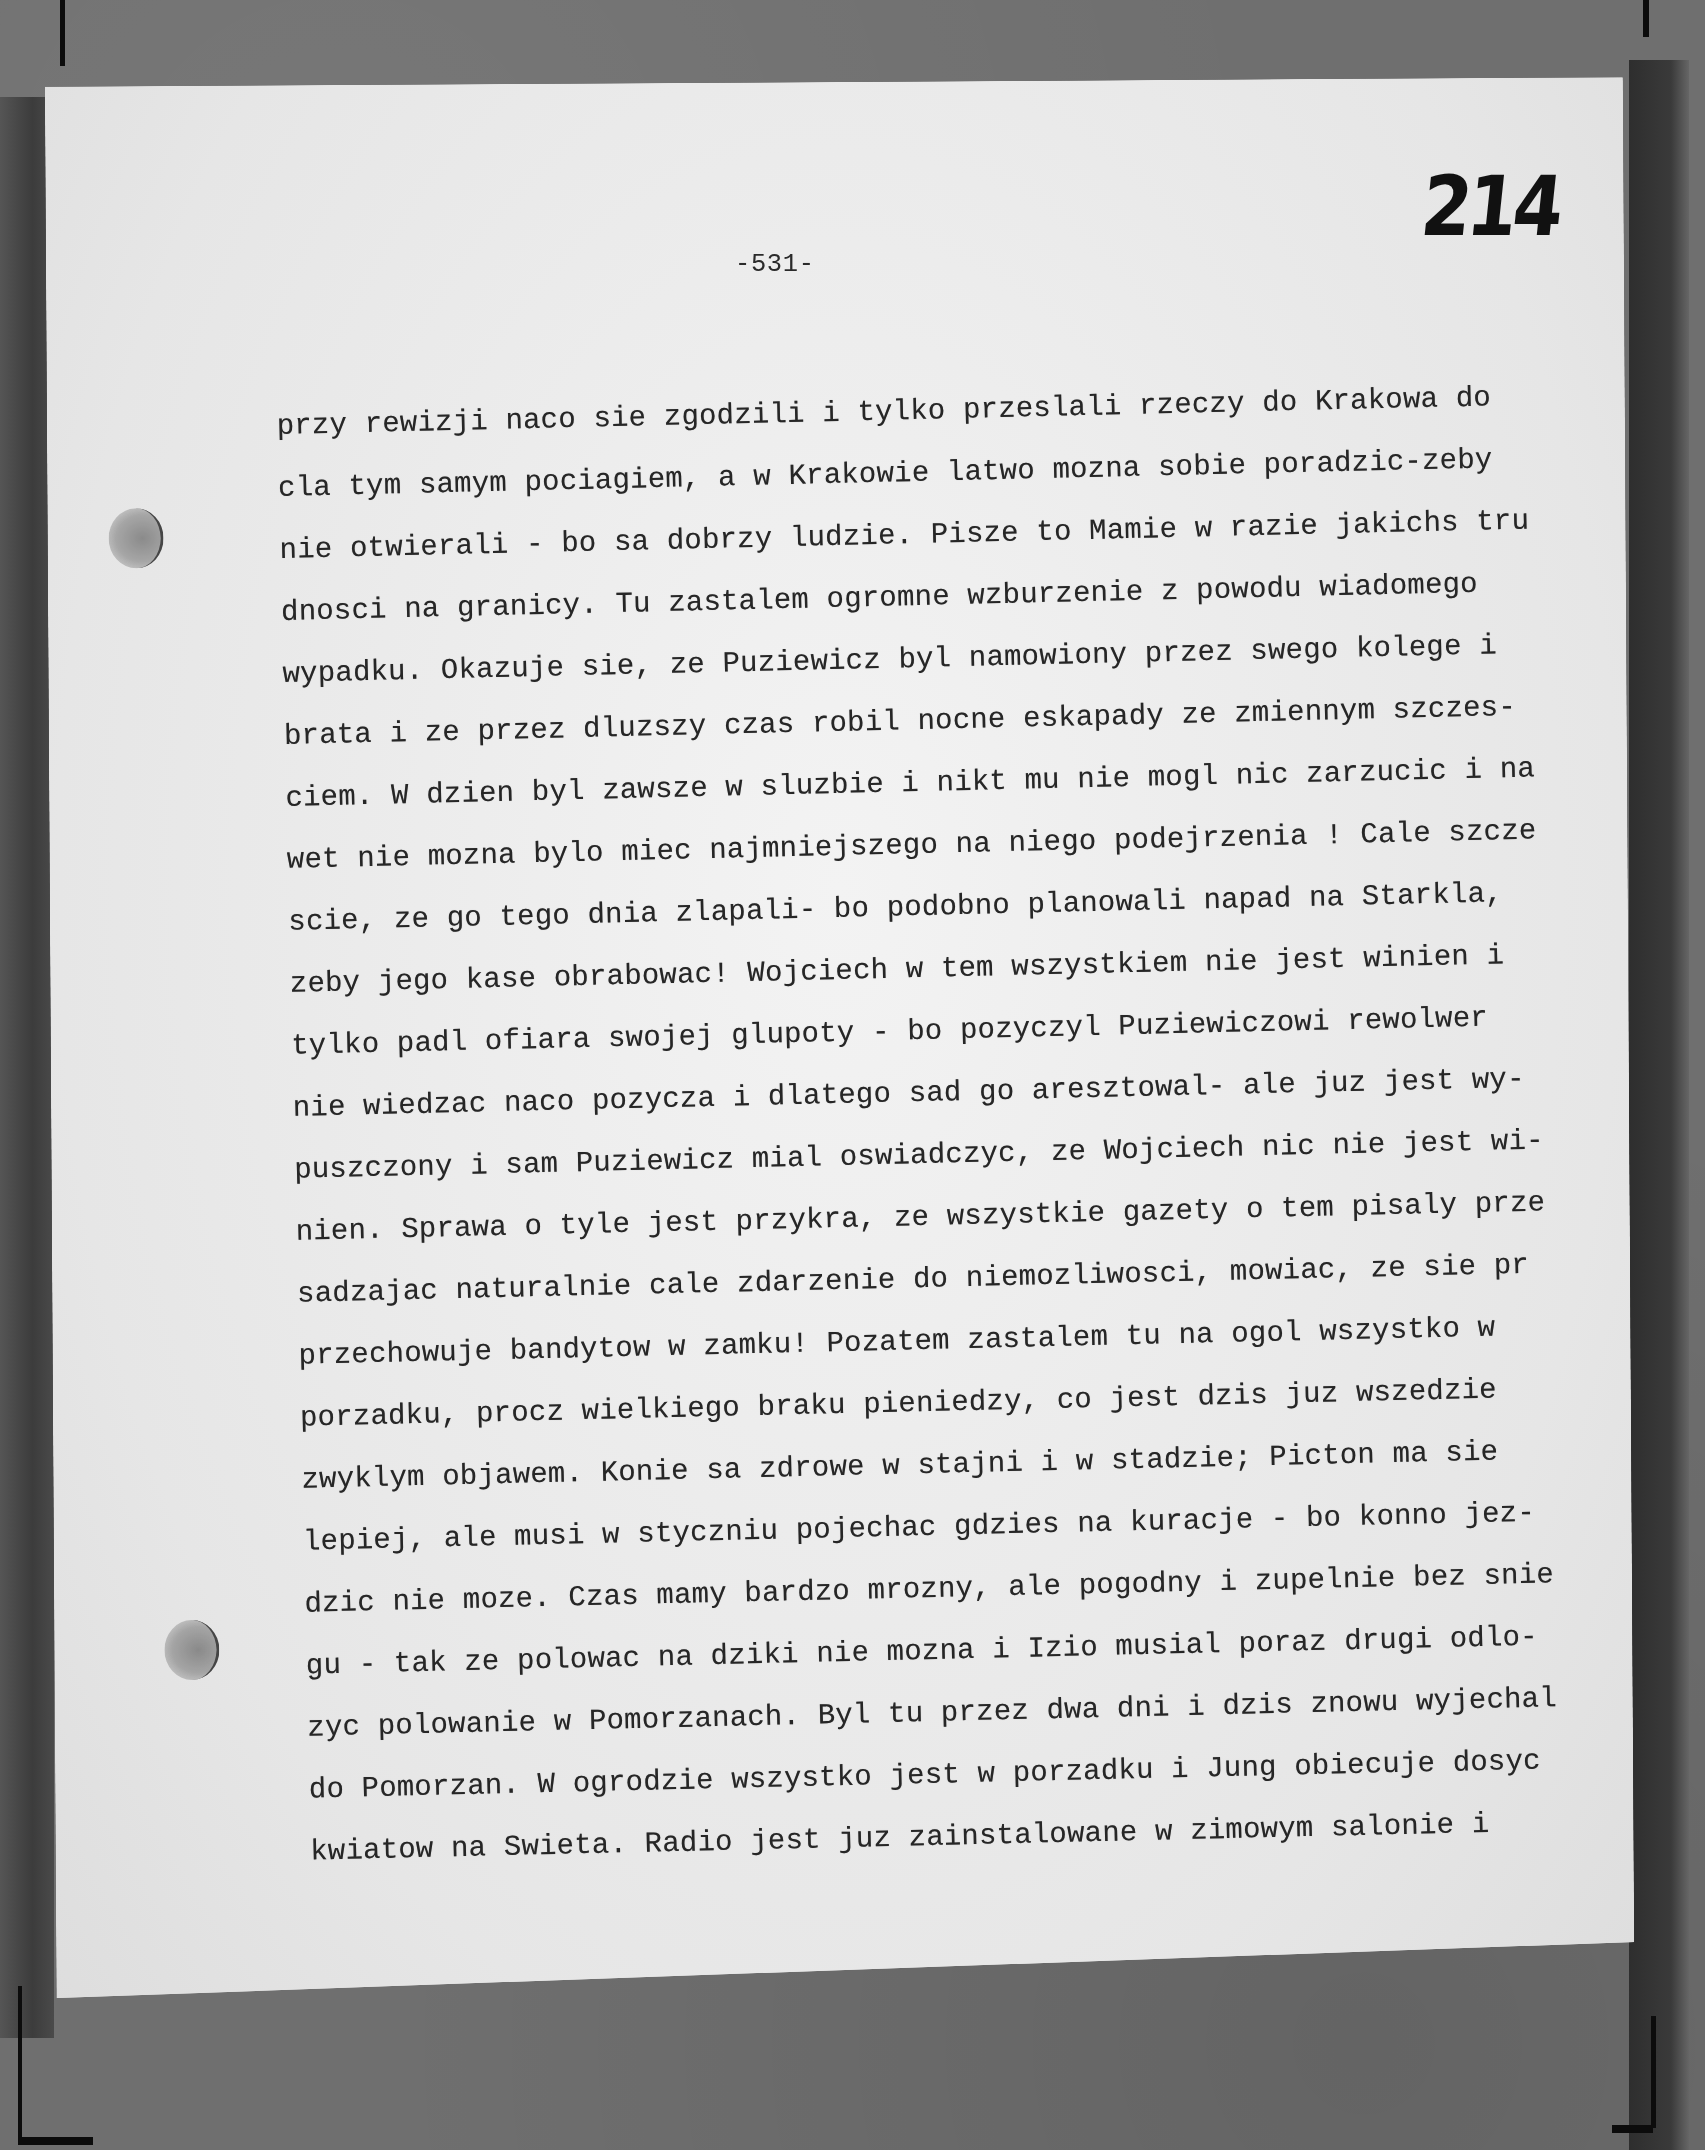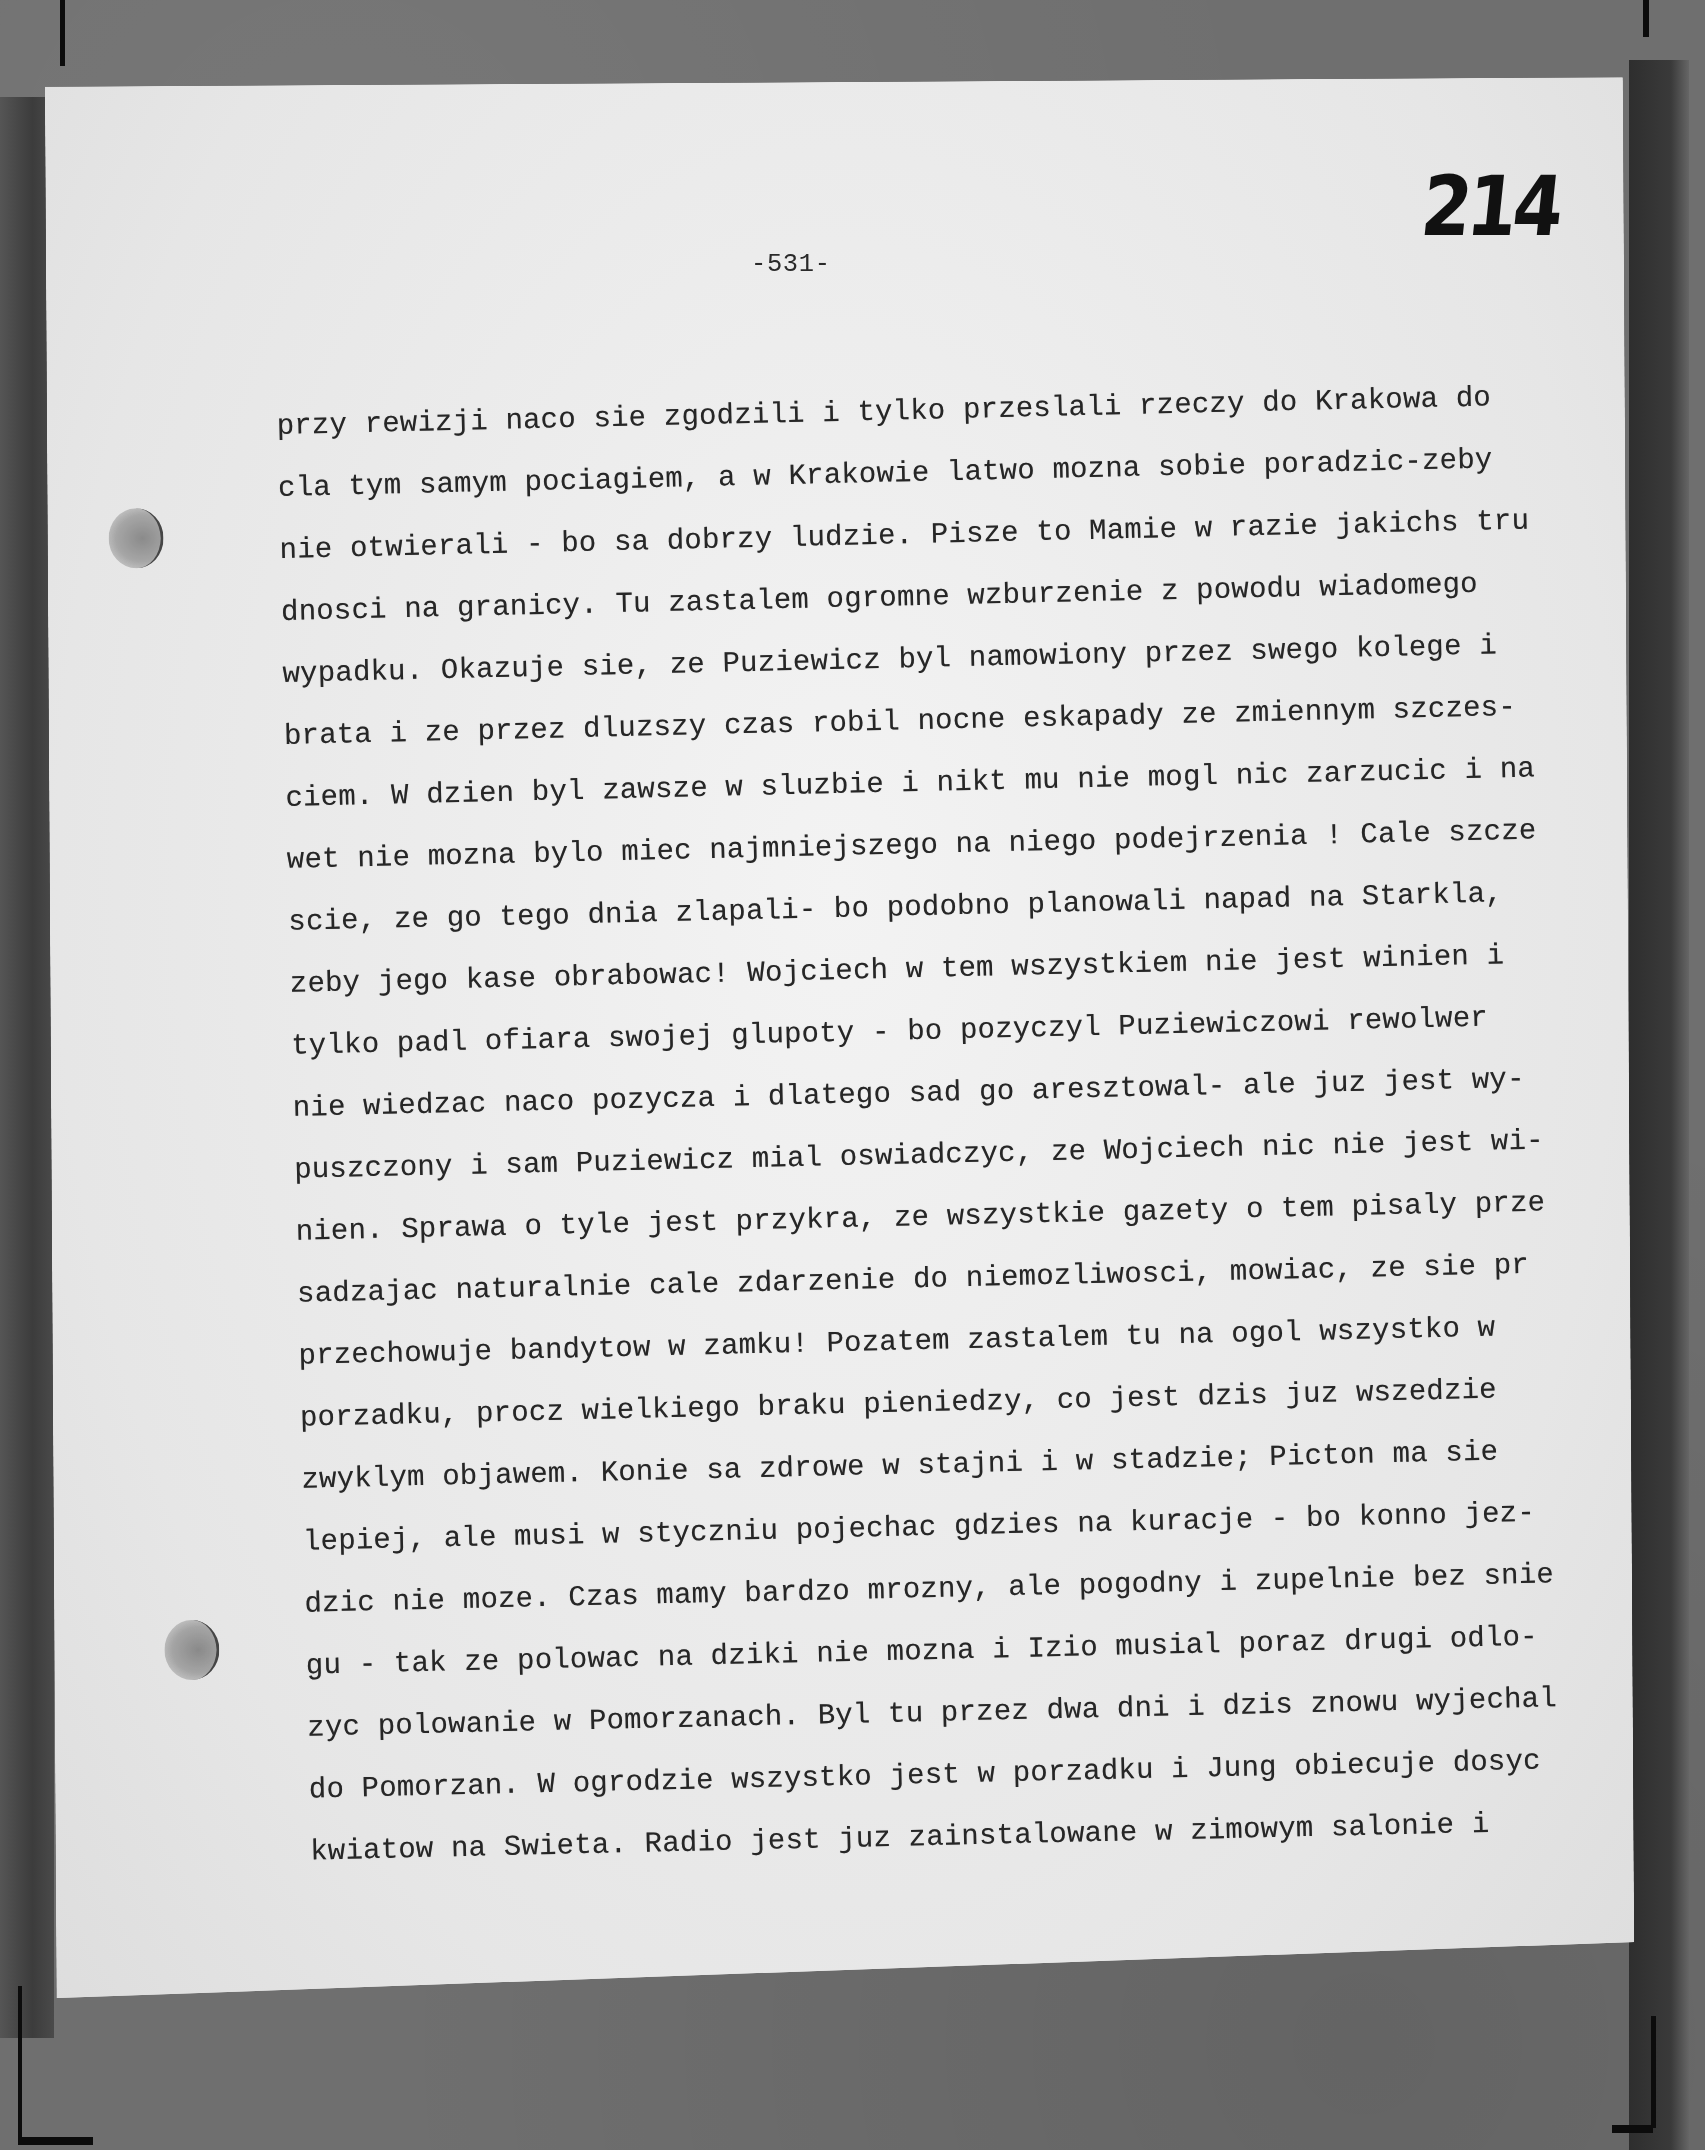--- a/index.html
+++ b/index.html
@@ -28,21 +28,21 @@
     transform-origin: 50% 50%;
     clip-path: polygon(0 0, 100% 0, 100% 92.5%, 0 94.8%);
   }
   .hole {
     position: absolute; width: 52px; height: 60px; border-radius: 50%;
     background: radial-gradient(ellipse at 65% 50%, #7a7a7a 0%, #9a9a9a 55%, rgba(180,180,180,0.2) 100%);
     border-right: 3.7px solid #2a2a2a;
     opacity: 0.85;
   }
   .page-num {
-    position: absolute; left: 751px; top: 250px;
+    position: absolute; left: 735px; top: 250px;
     font-family: "Liberation Mono", monospace; font-size: 25.4px; color: #2a2a2a;
     letter-spacing: 0.7px;
   }
   .archive-num {
     position: absolute; left: 1422px; top: 164px;
     font-family: "DejaVu Sans", sans-serif; font-size: 72px; font-weight: bold;
     color: #111; transform: skewX(-6deg) scaleY(1.15); letter-spacing: -4.5px;
   }
   .body-text {
     position: absolute; left: 276px; top: 396px; width: 1366px;

